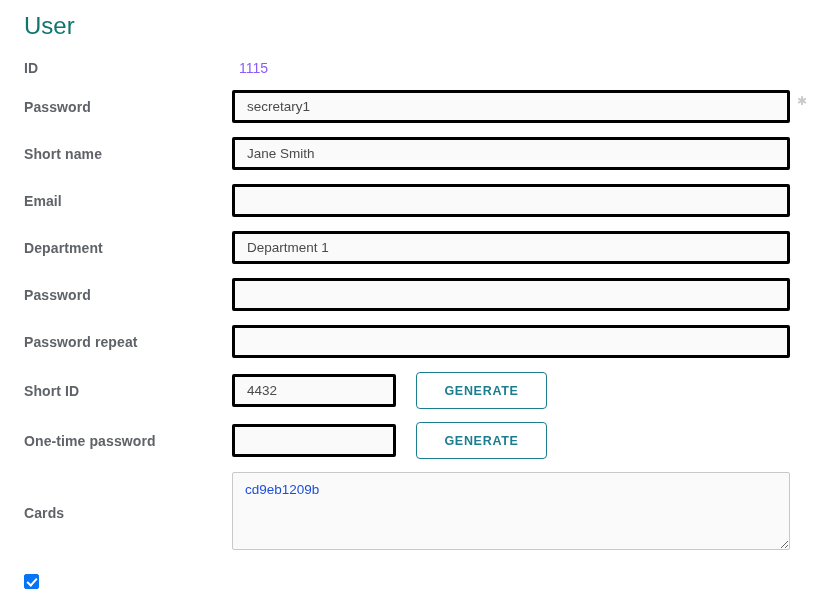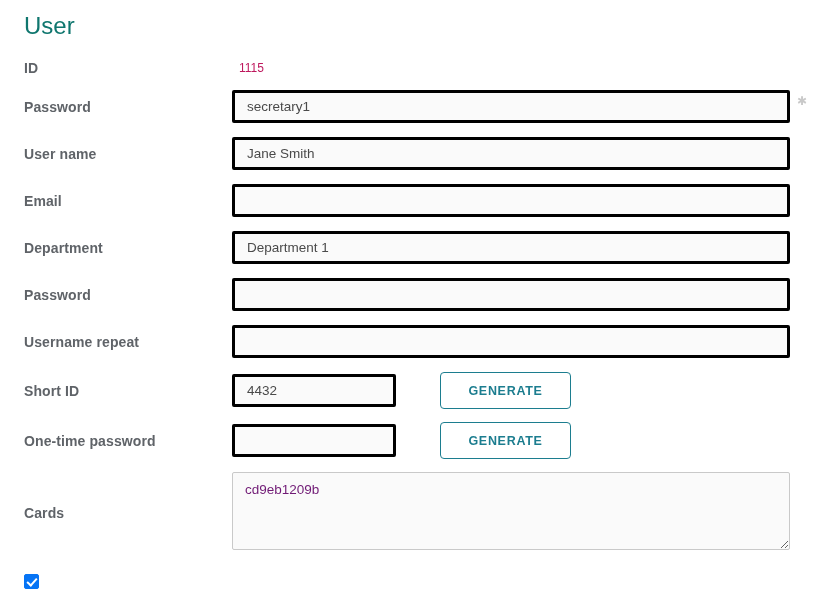--- a/index.html
+++ b/index.html
@@ -31,37 +31,37 @@
   }
   .lbl {
     flex: 0 0 208px;
     width: 208px;
     font-size: 14px;
     font-weight: bold;
     color: #5f6368;
     letter-spacing: 0.1px;
   }
   .ctrl { position: relative; width: 558px; }
-  .ctrl.inline { display: flex; align-items: center; gap: 44px; }
+  .ctrl.inline { display: flex; align-items: center; gap: 20px; }
   .txt {
     width: 100%;
     height: 33px;
     background: #fafafa;
     border: 3px solid #000000;
     border-radius: 2px;
     padding: 0 12px;
     font-family: "Liberation Sans", sans-serif;
     font-size: 13.5px;
     color: #4a4a4a;
     outline: none;
   }
   .txt.short { width: 164px; flex: 0 0 164px; }
   .static-value {
-    font-size: 12px;
-    color: #be185d;
+    font-size: 14px;
+    color: #8b5cf6;
     padding-left: 7px;
   }
   .req {
     position: absolute;
     right: -17px;
     top: 5px;
     color: #c9c9c9;
     font-size: 12px;
     line-height: 12px;
   }
@@ -82,21 +82,21 @@
   .row-btn { margin-bottom: 13px; }
   .cards-area {
     width: 558px;
     height: 78px;
     background: #fafafa;
     border: 1px solid #c9c9c9;
     border-radius: 2px;
     padding: 9px 12px;
     font-family: "Liberation Sans", sans-serif;
     font-size: 13.5px;
-    color: #701a75;
+    color: #1d4ed8;
     resize: both;
     outline: none;
   }
   .row-cards { margin-bottom: 20px; }
   .row-active { margin-bottom: 0; }
   .chk {
     -webkit-appearance: none;
     appearance: none;
     width: 15px;
     height: 15px;
@@ -140,21 +140,21 @@
 
     <div class="row">
       <div class="lbl">Password</div>
       <div class="ctrl">
         <input type="text" class="txt" value="secretary1" style="">
         <span class="req">✱</span>
       </div>
     </div>
 
     <div class="row">
-      <div class="lbl">User name</div>
+      <div class="lbl">Short name</div>
       <div class="ctrl">
         <input type="text" class="txt" value="Jane Smith" style="">
       </div>
     </div>
 
     <div class="row">
       <div class="lbl">Email</div>
       <div class="ctrl">
         <input type="text" class="txt" value="" style="">
       </div>
@@ -168,21 +168,21 @@
     </div>
 
     <div class="row">
       <div class="lbl">Password</div>
       <div class="ctrl">
         <input type="password" class="txt" value="" style="">
       </div>
     </div>
 
     <div class="row">
-      <div class="lbl">Username repeat</div>
+      <div class="lbl">Password repeat</div>
       <div class="ctrl">
         <input type="password" class="txt" value="" style="">
       </div>
     </div>
 
     <div class="row row-btn">
       <div class="lbl">Short ID</div>
       <div class="ctrl inline">
         <input type="text" class="txt short" value="4432" style="">
         <button class="gen">GENERATE</button>

